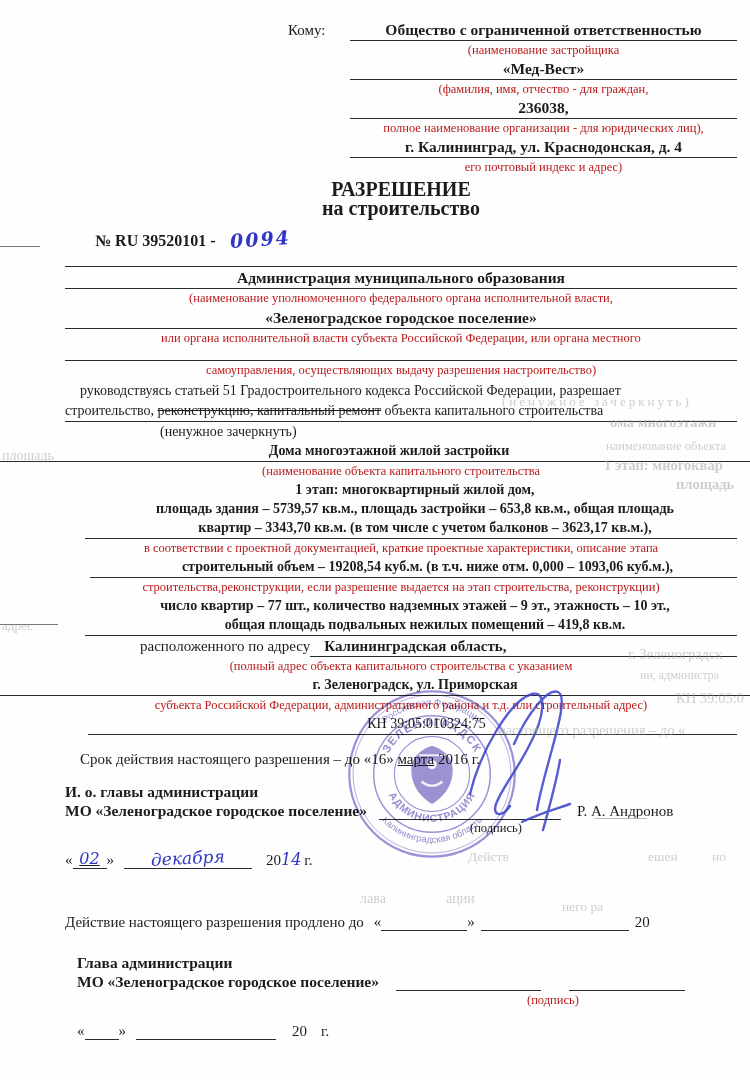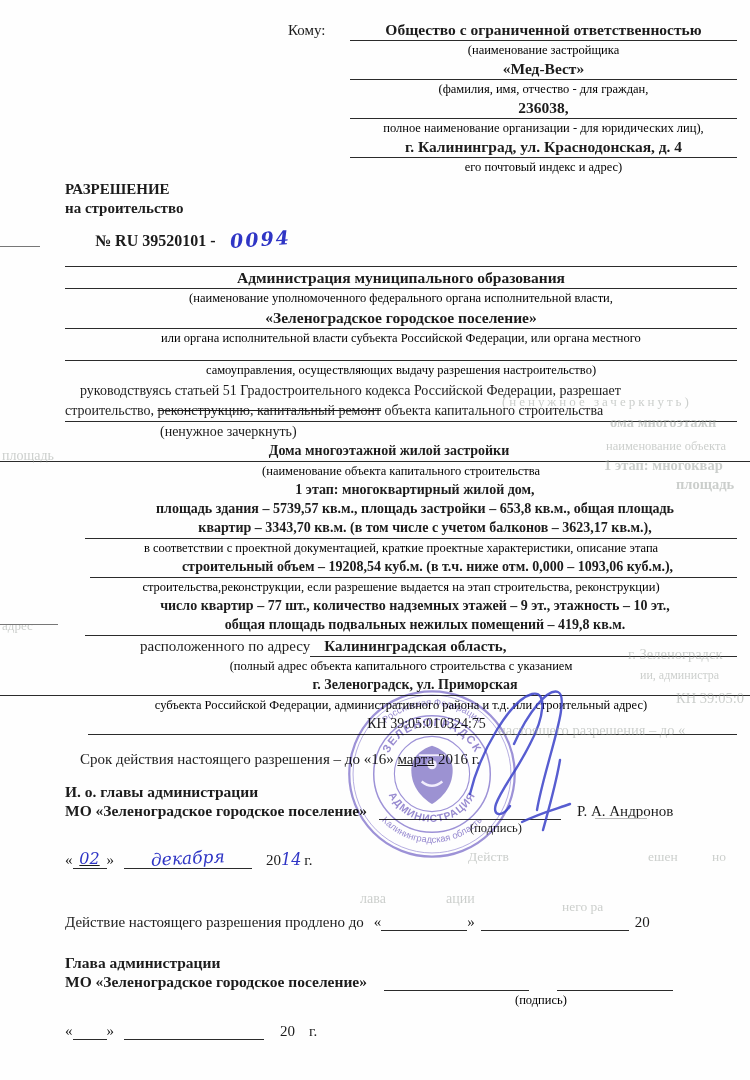--- a/index.html
+++ b/index.html
@@ -7,29 +7,29 @@
     position:relative;
     width:750px;height:1080px;
     margin:0 auto;
     background:#fefefe;
     overflow:hidden;
     font-family:"Liberation Serif","DejaVu Serif",serif;
     color:#1c1c1c;
     box-sizing:border-box;
   }
   .content{position:relative;padding:0 13px 0 65px;box-sizing:border-box;}
-  .cap{font-size:12.5px;line-height:18px;text-align:center;color:#000000;}
+  .cap{font-size:12.5px;line-height:18px;text-align:center;color:#b91c1c;}
   .val{font-weight:bold;font-size:15.5px;line-height:20px;text-align:center;}
   .uline{border-bottom:1.2px solid #2b2b2b;}
   
   .to-row{display:flex;margin-top:20px;}
   .to-label{font-size:15px;width:62px;margin-left:223px;flex:none;padding-top:2px;}
   .to-fields{flex:1;}
   
-  .title{ text-align:left;font-weight:bold;font-size:15px;line-height:19px;margin-top:4px;}
+  .title{ text-align:center;font-weight:bold;font-size:20px;line-height:19px;margin-top:4px;}
   .numrow{margin:10px 0 0 30px;font-weight:bold;font-size:16px;}
   .hand{color:#2f35c5;font-style:italic;font-family:"DejaVu Serif",serif;}
   .hand-num{display:inline-block;font-size:19px;letter-spacing:2px;transform:rotate(-4deg);margin-left:14px;}
   
   .topline{border-top:1.2px solid #2b2b2b;margin-top:16px;}
   .gapline{border-bottom:1.2px solid #2b2b2b;height:13px;}
   
   .body-line{font-size:14px;line-height:20px;}
   .b{font-weight:bold;}
   .center{text-align:center;padding-left:28px;}
@@ -47,21 +47,21 @@
   .sigblock{position:relative;margin-top:14px;height:106px;}
   .post{font-weight:bold;font-size:15.5px;line-height:19px;}
   .sigrow{display:flex;align-items:flex-end;}
   .sigline{width:182px;border-bottom:1.2px solid #2b2b2b;height:16px;margin-left:12px;flex:none;}
   .signame{margin-left:16px;font-size:15px;}
   .sigcap{font-size:12.5px;margin-left:405px;margin-top:1px;}
   .daterow{display:flex;align-items:flex-end;font-size:15px;margin-top:12px;}
   .du{border-bottom:1.2px solid #2b2b2b;display:inline-block;text-align:center;text-decoration:underline;}
   
   .prolong{display:flex;align-items:flex-end;font-size:15px;margin-top:26px;}
-  .glava{margin-top:22px;}
+  .glava{margin-top:22px;margin-left:12px;}
   .glavarow{display:flex;align-items:flex-end;}
   .gl-u1{width:145px;border-bottom:1.2px solid #2b2b2b;height:14px;margin-left:17px;flex:none;}
   .gl-u2{width:116px;border-bottom:1.2px solid #2b2b2b;height:14px;margin-left:28px;flex:none;}
   
   .overlay{position:absolute;inset:0;pointer-events:none;}
   .ghost{position:absolute;color:#9aa09b;opacity:.5;white-space:nowrap;}
   .art{position:absolute;border-top:1px solid #777;}
   .hand-day{font-size:16px;}
   .hand-month{display:inline-block;font-size:17px;transform:rotate(-3deg);}
   .hand-yy{font-size:16px;}

